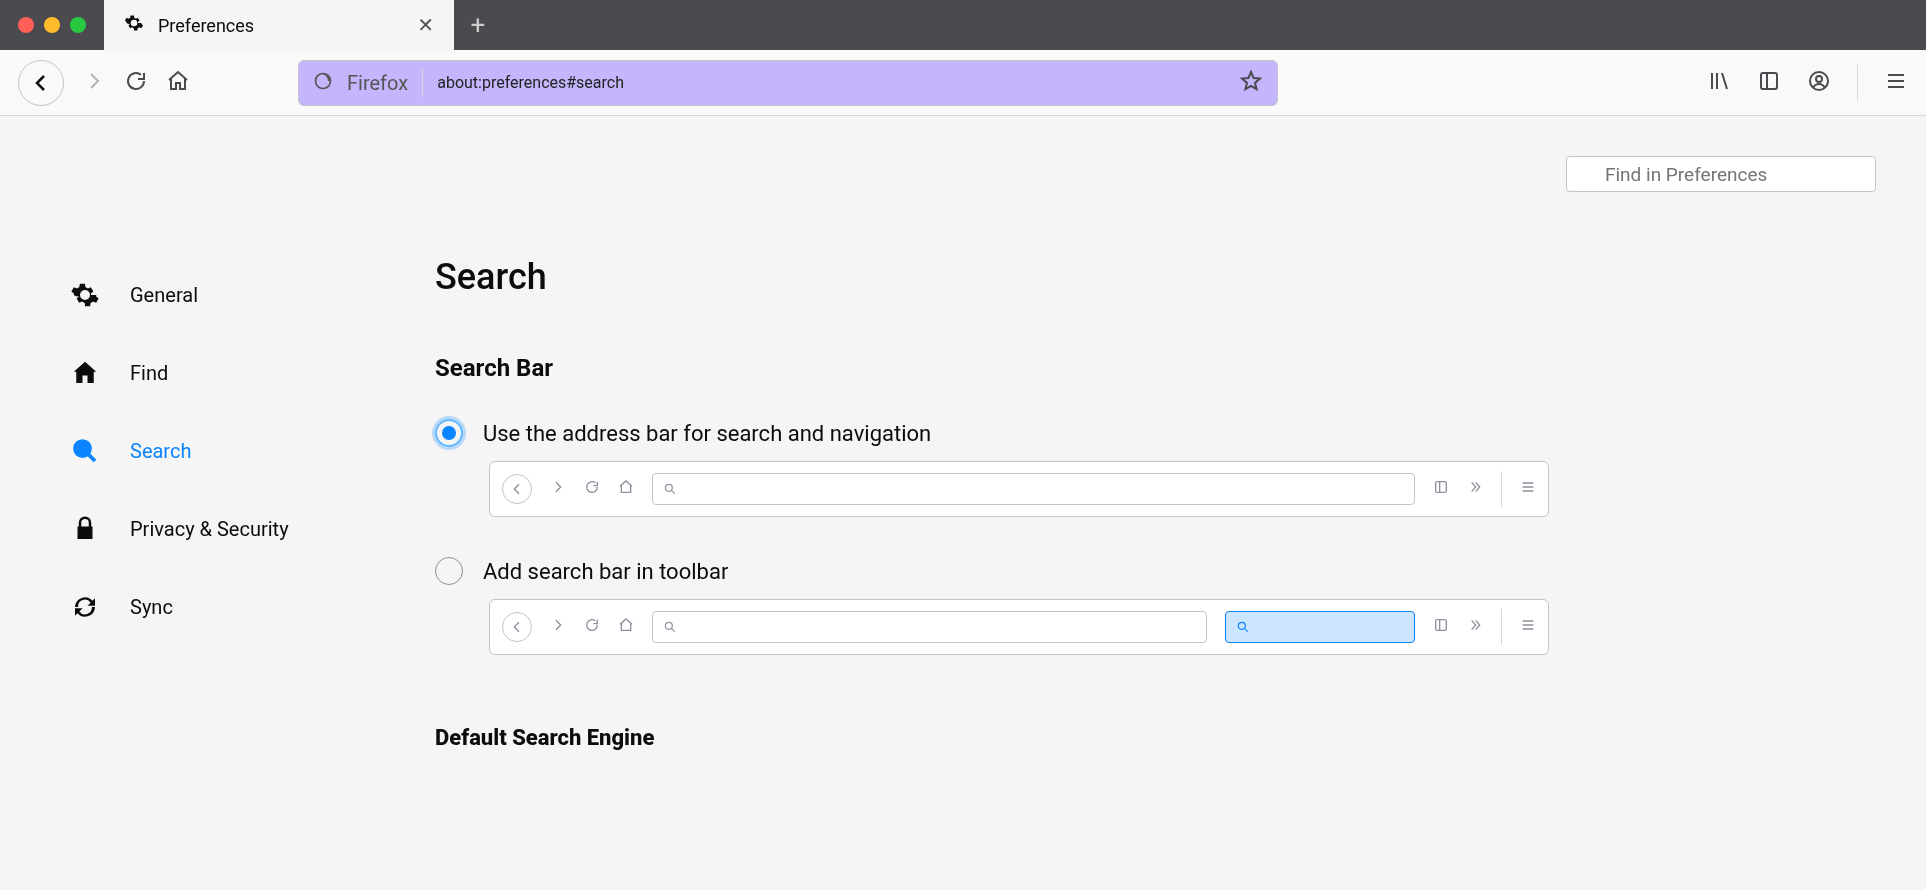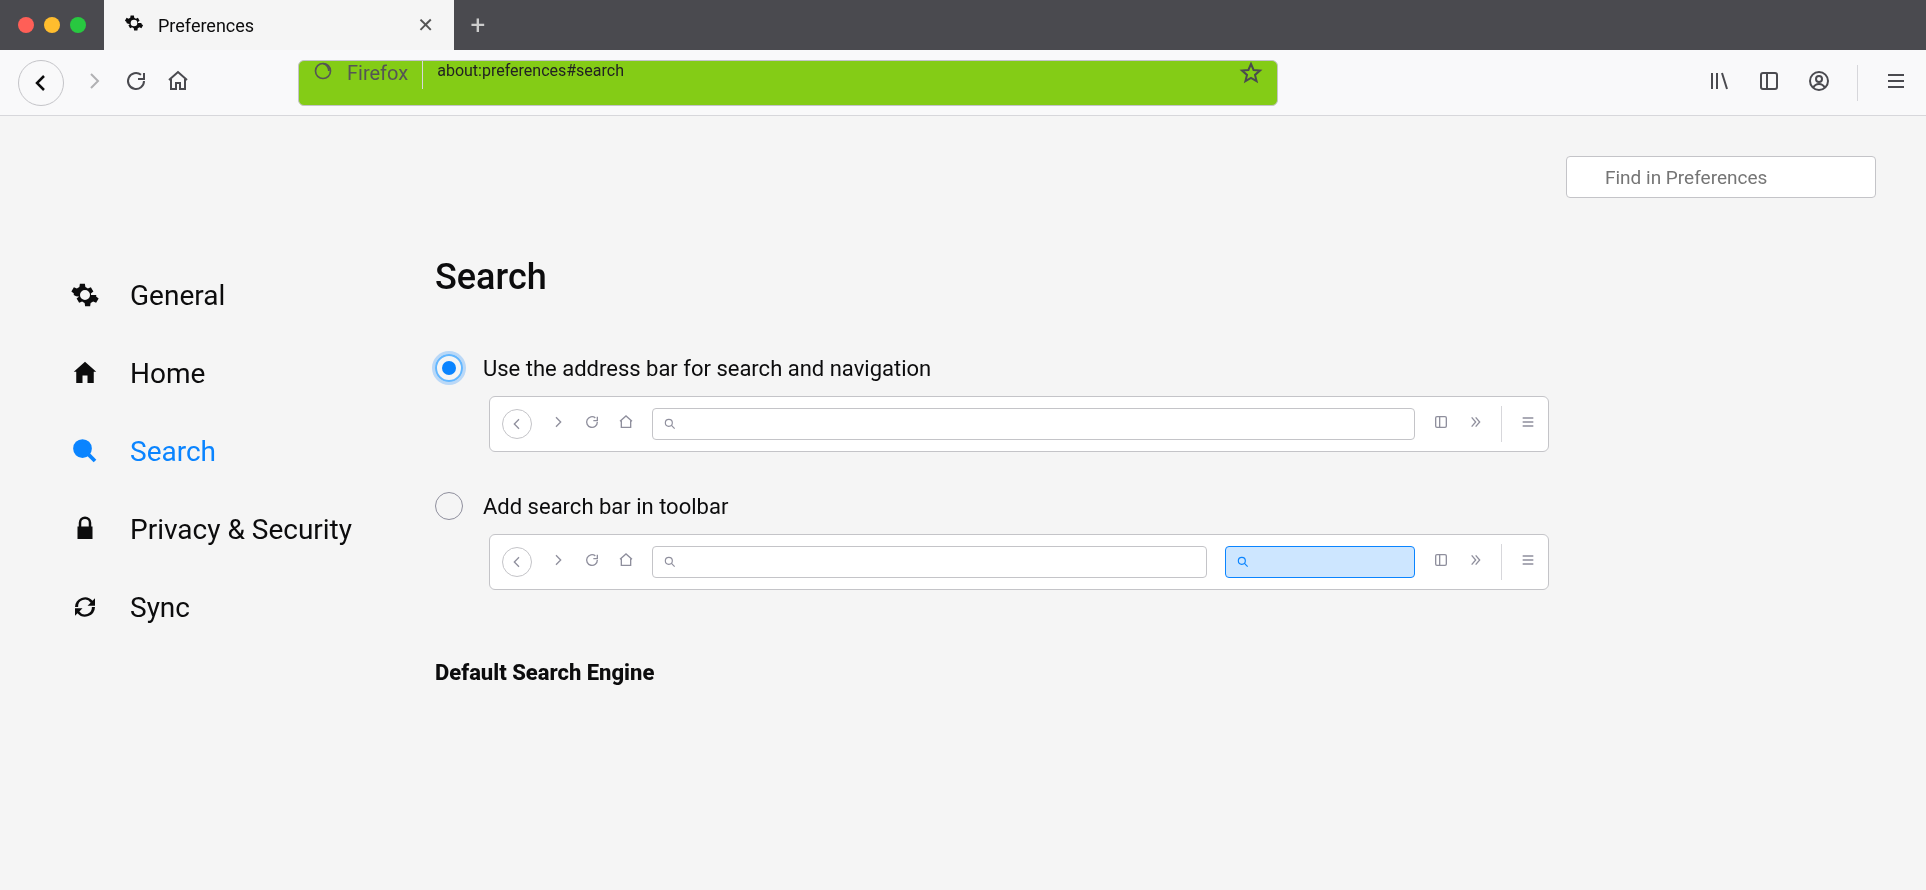--- a/index.html
+++ b/index.html
@@ -15,39 +15,39 @@
 .tab-title{font-size:18px;}
 .tab-close{margin-left:auto;font-size:20px; color:#555;}
 .newtab{display:flex;align-items:center;justify-content:center;width:48px;color:#ccc;font-size:26px;}
 
 
 .toolbar{height:66px;background:#f9f9fa;display:flex;align-items:center;gap:18px;padding:0 18px;border-bottom:1px solid #d7d7db;}
 .nav-back{width:46px;height:46px;border:1px solid #c4c4c8;border-radius:50%;display:flex;align-items:center;justify-content:center;}
 .nav-back svg{width:24px;height:24px;stroke:#0c0c0d;}
 .tool-icon svg{width:24px;height:24px;stroke:#4a4a4f;fill:none;stroke-width:2;}
 .tool-icon.disabled svg{stroke:#b1b1b3;}
-.urlbar{flex:1;max-width:980px;height:46px;border:1px solid #c4c4c8;border-radius:6px;background:#84cc16;display:flex;align-items:flex-start;gap:14px;padding:0 14px;margin-left:90px;}
+.urlbar{flex:1;max-width:980px;height:46px;border:1px solid #c4c4c8;border-radius:6px;background:#c4b5fd;display:flex;align-items:center;gap:14px;padding:0 14px;margin-left:90px;}
 .urlbar .ff-logo svg{width:20px;height:20px;}
 .url-label{font-size:20px;color:#555;}
 .url-divider{width:1px;height:28px;background:#d7d7db;}
 .url-text{font-size:16px;color:#222;}
 .url-star{margin-left:auto;}
 .right-icons{display:flex;align-items:center;gap:26px;margin-left:auto;}
 .right-icons .sep{width:1px;height:36px;background:#d7d7db;}
 
 
 .page{display:flex;}
 .sidebar{width:420px;padding:140px 0 0 70px;}
-.side-item{display:flex;align-items:center;gap:30px;height:78px;font-size:28px;cursor:pointer;}
+.side-item{display:flex;align-items:center;gap:30px;height:78px;font-size:20px;cursor:pointer;}
 .side-item.active{color:#0a84ff;}
 .side-item svg{width:30px;height:30px;}
 .side-item.active svg{stroke:#0a84ff;fill:#0a84ff;}
 
 .main{flex:1;padding:40px 50px 60px 15px;position:relative;}
-.find-box{position:absolute;right:50px;top:40px;width:310px;height:42px;border:1px solid #c4c4c8;border-radius:4px;background:#fff;display:flex;align-items:center;gap:12px;padding:0 26px;}
+.find-box{position:absolute;right:50px;top:40px;width:310px;height:36px;border:1px solid #c4c4c8;border-radius:4px;background:#fff;display:flex;align-items:center;gap:12px;padding:0 26px;}
 .find-box svg{width:18px;height:18px;stroke:#666;}
 .find-box input{border:none;outline:none;font-size:19px;flex:1;background:transparent;}
 h1.page-title{font-size:36px;font-weight:500;margin-top:100px;margin-bottom:56px;}
 h2.section-title{font-size:24px;font-weight:700;margin-bottom:24px;}
 
 .radio-group{margin-bottom:40px;margin-top:37px;}
 .radio-row{display:flex;align-items:center;gap:20px;font-size:22px;margin-bottom:14px;}
 .radio{width:28px;height:28px;border-radius:50%;border:1px solid #8f8f9d;display:flex;align-items:center;justify-content:center;}
 .radio.checked{border:2px solid #63b7ff; box-shadow:0 0 0 3px rgba(10,132,255,.25);}
 .radio.checked::after{content:"";width:14px;height:14px;border-radius:50%;background:#0a84ff;}
@@ -156,21 +156,21 @@
     <div class="side-item">
       <svg viewBox="0 0 24 24" fill="#0c0c0d">
           <path d="M12 8a4 4 0 1 0 0 8 4 4 0 0 0 0-8zm9 4c0 .4 0 .8-.1 1.2l2 1.6-2 3.4-2.4-1a7 7 0 0 1-2 1.2l-.4 2.6h-4l-.4-2.6a7 7 0 0 1-2-1.2l-2.4 1-2-3.4 2-1.6A7 7 0 0 1 3 12c0-.4 0-.8.1-1.2l-2-1.6 2-3.4 2.4 1a7 7 0 0 1 2-1.2L7.9 3h4l.4 2.6a7 7 0 0 1 2 1.2l2.4-1 2 3.4-2 1.6c.1.4.1.8.1 1.2z"></path>
         </svg>
       <span>General</span>
     </div>
     <div class="side-item">
       <svg viewBox="0 0 24 24" fill="#0c0c0d">
           <path d="M3 11l9-8 9 8h-2v9h-5v-6h-4v6H5v-9z"></path>
         </svg>
-      <span>Home</span>
+      <span>Find</span>
     </div>
     <div class="side-item active">
       <svg viewBox="0 0 24 24" fill="none" stroke="#0a84ff" stroke-width="3">
           <circle cx="10" cy="10" r="6"></circle>
           <path d="M20 20l-5.5-5.5"></path>
         </svg>
       <span>Search</span>
     </div>
     <div class="side-item">
       <svg viewBox="0 0 24 24" fill="#0c0c0d">
@@ -190,20 +190,21 @@
     <div class="find-box">
       <svg viewBox="0 0 24 24" fill="none" stroke-width="2">
           <circle cx="10" cy="10" r="6"></circle>
           <path d="M20 20l-5.5-5.5"></path>
         </svg>
       <input type="text" placeholder="Find in Preferences" style="">
     </div>
 
     <h1 class="page-title">Search</h1>
 
+    <h2 class="section-title">Search Bar</h2>
 
     <div class="radio-group">
       <div class="radio-row">
         <span class="radio checked"></span>
         <span>Use the address bar for search and navigation</span>
       </div>
       <div class="preview-box">
         <span class="preview-nav">
             <svg viewBox="0 0 24 24">
               <path d="M15 5l-7 7 7 7"></path>

